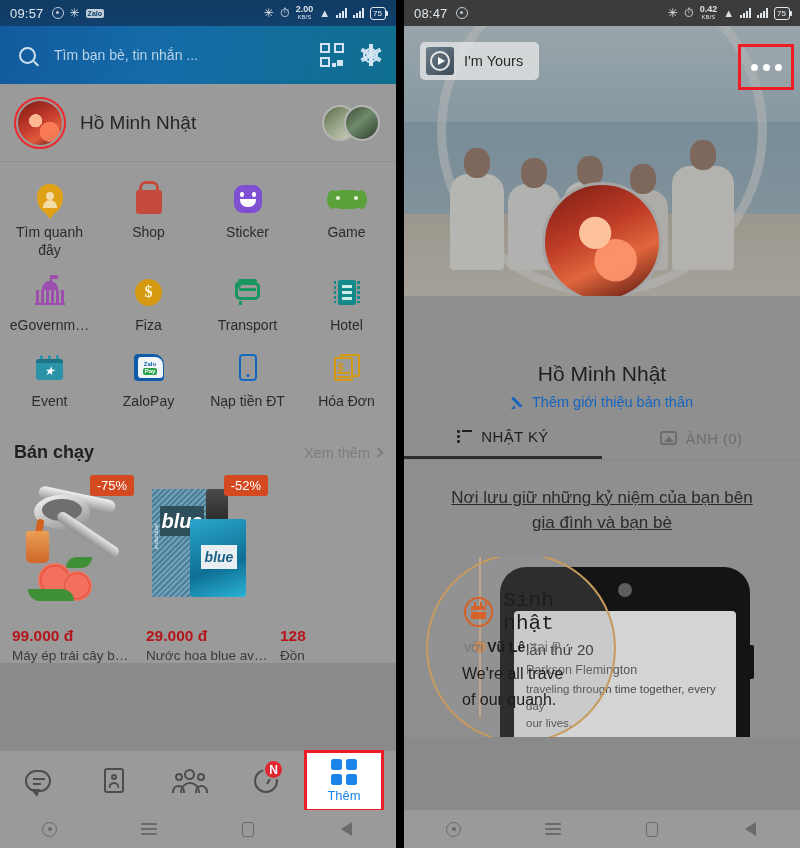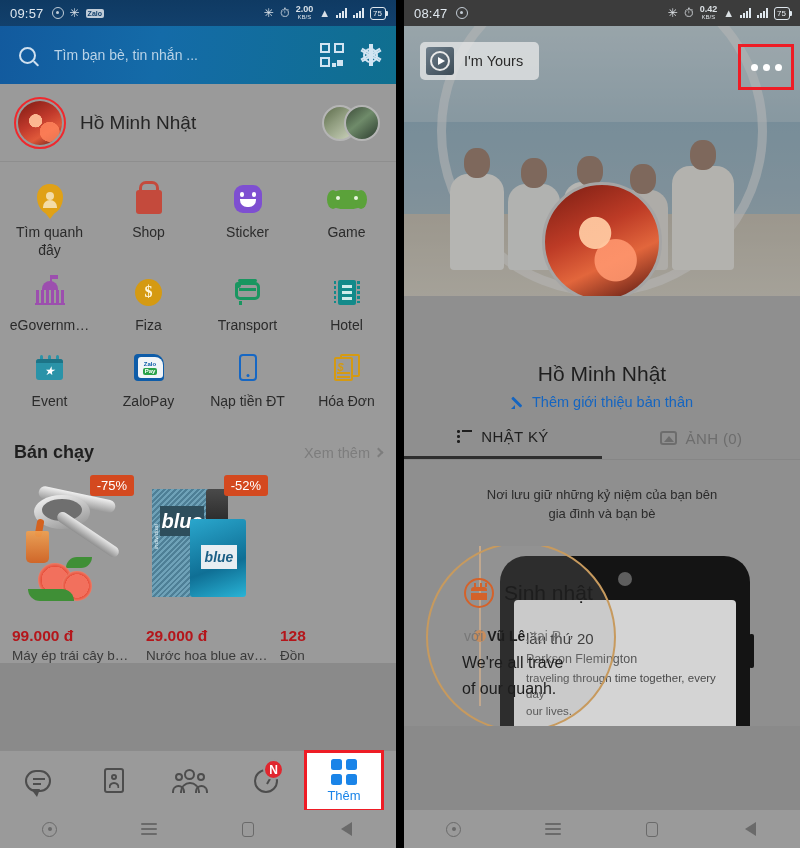--- a/index.html
+++ b/index.html
@@ -305,21 +305,21 @@
   .list-ic i{position:absolute;left:5px;height:2px;width:10px;background:currentColor;}
   .list-ic i:nth-child(1){top:0}.list-ic i:nth-child(2){top:5px}.list-ic i:nth-child(3){top:10px}
   .list-ic b{position:absolute;left:0;width:2.5px;height:2.5px;background:currentColor;border-radius:50%;}
   .list-ic b:nth-of-type(1){top:0}.list-ic b:nth-of-type(2){top:5px}.list-ic b:nth-of-type(3){top:10px}
   .img-ic{width:17px;height:14px;border:2px solid currentColor;border-radius:3px;position:relative;}
   .img-ic::after{content:"";position:absolute;left:2px;bottom:1px;border-left:5px solid transparent;border-right:5px solid transparent;border-bottom:6px solid currentColor;}
 
   .divider{height:1px;background:#868686;}
 
   .empty{padding:26px 30px 0;text-align:center;}
-  .empty p{font-size:13px;color:#2b2b2b;line-height:1.45;}
+  .empty p{font-size:17px;color:#2b2b2b;line-height:1.45;text-decoration:underline;}
   .start-btn{
     display:block;margin:24px auto 0;background:linear-gradient(180deg,#1b7fc4,#0d5f9e);
     color:#e6f0f7;border:none;border-radius:22px;padding:12px 40px;font-size:15.5px;letter-spacing:1px;
     font-family:"Liberation Sans",sans-serif;
   }
 
   .promo{position:relative;margin-top:22px;height:180px;overflow:hidden;}
   .promo .phone-mock{
     position:absolute;left:96px;top:10px;width:250px;height:200px;background:#141414;border-radius:26px 26px 0 0;
   }
@@ -330,21 +330,21 @@
   .promo .feed .l1{font-size:15px;margin-bottom:5px;}
   .promo .feed .l2{font-size:12.5px;color:#555;margin-bottom:4px;}
   .promo .feed .l3{font-size:11.5px;color:#4a4a4a;line-height:1.45;}
   .promo .tl{position:absolute;left:75px;top:0;bottom:20px;width:2px;background:#c7a98a;}
   .promo .tl-dot{position:absolute;left:70px;top:84px;width:12px;height:12px;border-radius:50%;background:#d0894f;}
   .promo .tl-top{position:absolute;left:75px;top:0;width:2px;height:30px;background:#6fa5c8;}
   .promo .lens{
     position:absolute;left:22px;top:-4px;width:190px;height:190px;border-radius:50%;
     border:2px solid #c79a5e;background:rgba(160,160,160,.18);overflow:hidden;
   }
-  .promo .lens .bday{position:absolute;left:36px;top:34px;display:flex;align-items:center;gap:10px;}
+  .promo .lens .bday{position:absolute;left:36px;top:34px;display:flex;align-items:center;gap:10px;font-family:Liberation Mono, monospace;}
   .cake{width:30px;height:30px;border-radius:50%;border:2.2px solid #d4622a;position:relative;}
   .cake .top{position:absolute;left:5px;top:7px;right:5px;height:4px;background:#d4622a;border-radius:3px 3px 0 0;}
   .cake .bot{position:absolute;left:5px;top:13px;right:5px;bottom:6px;background:#d4622a;}
   .cake .c1,.cake .c2,.cake .c3{position:absolute;top:3px;width:2px;height:4px;background:#d4622a;}
   .cake .c1{left:8px}.cake .c2{left:13.5px}.cake .c3{left:19px}
   .promo .lens .bday-t{font-size:21px;color:#1d1d1d;font-weight:500;}
   .promo .lens .sub{position:absolute;left:36px;top:84px;font-size:14px;color:#777;}
   .promo .lens .sub b{color:#1d1d1d;}
   .promo .lens .q1{position:absolute;left:34px;top:110px;font-size:16px;color:#1d1d1d;}
   .promo .lens .q2{position:absolute;left:34px;top:136px;font-size:16px;color:#1d1d1d;}

